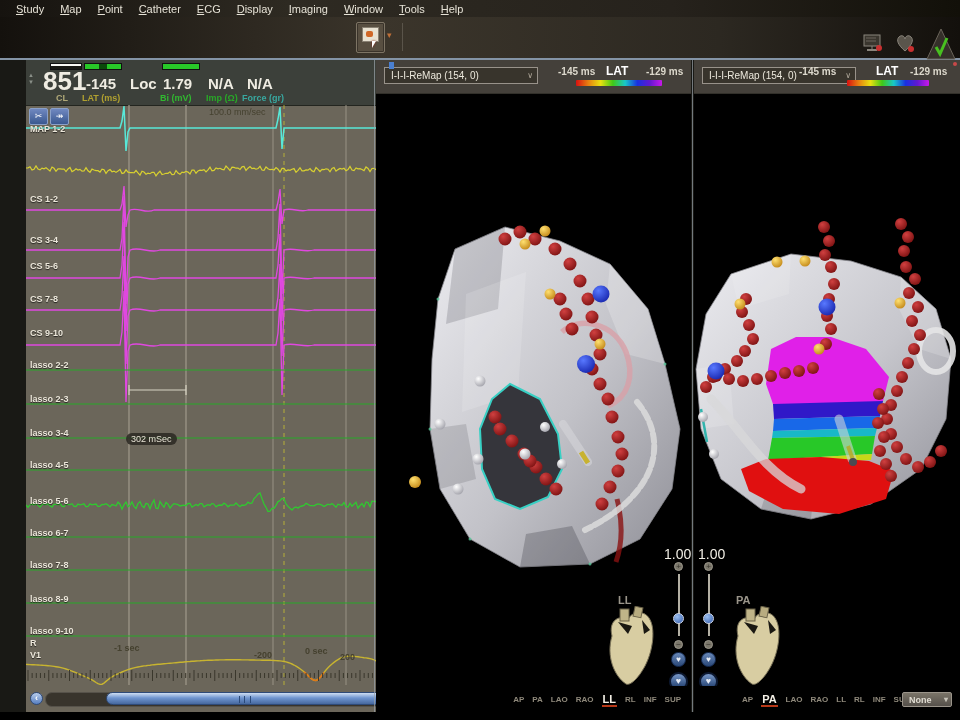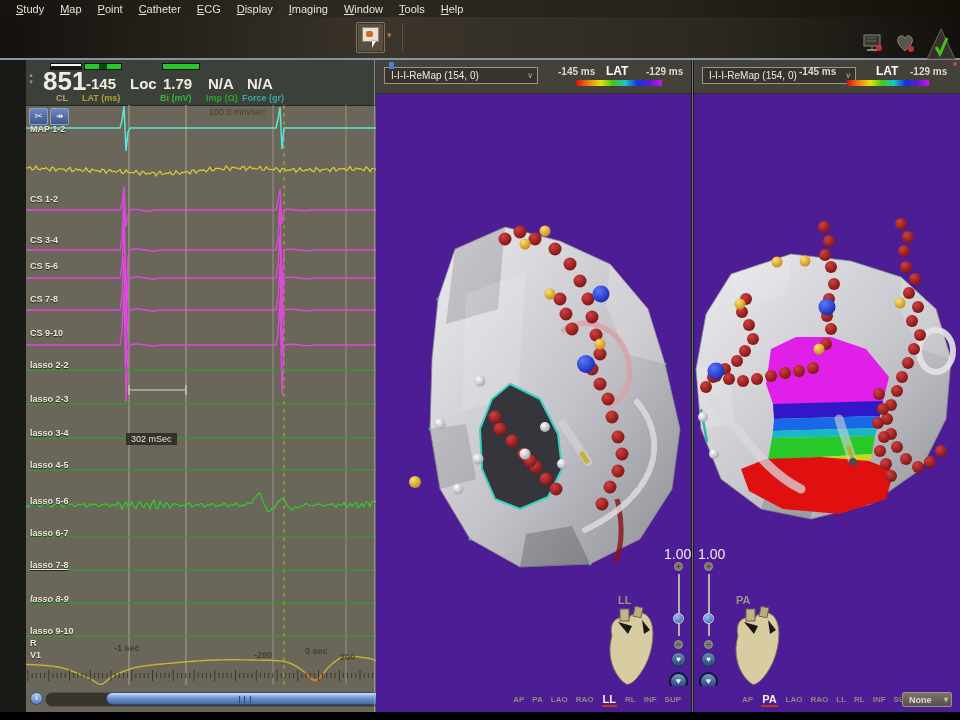--- a/index.html
+++ b/index.html
@@ -33,38 +33,38 @@
   .hv{position:absolute;color:#efece2;font-weight:bold;}
   .hl{position:absolute;font-size:9px;font-weight:bold;}
   .hbar{position:absolute;top:3px;height:5px;border:1px solid #111;}
   .spinner{position:absolute;left:2px;top:12px;color:#8a9088;font-size:6px;line-height:7px;text-align:center;}
   .sigarea{position:absolute;left:0;top:45px;width:374px;height:585px;overflow:hidden;}
   .chlabel{position:absolute;left:4px;font-size:9px;font-weight:bold;color:#ece7da;
     text-shadow:0 1px 1px rgba(0,0,0,.65);z-index:5;}
   .timelabel{position:absolute;font-size:9px;font-weight:bold;color:#45412f;z-index:5;}
   .sweep{position:absolute;left:183px;top:47px;font-size:9px;font-weight:normal;color:#45412f;z-index:6;}
   .caliper-label{position:absolute;left:100px;top:373px;font-size:9px;color:#e8e4d6;
-    background:rgba(42,40,34,.85);padding:1px 5px;z-index:6;}
+    background:rgba(42,40,34,.85);padding:1px 5px;z-index:6;border-radius:6px;}
   .tool-btn{position:absolute;width:17px;height:15px;border-radius:2px;z-index:7;
     background:linear-gradient(#7088c0,#3a5890);border:1px solid #8aa0c8;color:#fff;
     font-size:9px;line-height:14px;text-align:center;}
   .blue-dot{position:absolute;left:363px;top:2px;width:5px;height:7px;background:#4a7fd0;z-index:8;}
   .scrollrow{position:absolute;left:0;top:630px;width:374px;height:18px;}
   .scr-track{position:absolute;left:19px;top:2px;width:336px;height:13px;background:#38342c;
     border:1px solid #56524a;border-radius:7px;}
   .scr-thumb{position:absolute;left:80px;top:2px;width:276px;height:13px;border-radius:7px;
     background:linear-gradient(#cfdef2,#6f95d0 45%,#46689e);border:1px solid #2e4a78;box-sizing:border-box;}
   .scr-grip{position:absolute;left:50%;top:3px;width:10px;height:7px;margin-left:-5px;
     border-left:1px solid #2a4a7a;border-right:1px solid #2a4a7a;}
   .scr-grip:before{content:"";position:absolute;left:4px;top:0;width:1px;height:7px;background:#2a4a7a;}
   .scr-arrow{position:absolute;top:2px;width:13px;height:13px;border-radius:50%;
     background:linear-gradient(#b8cdec,#567ec0);border:1px solid #2e4a78;box-sizing:border-box;
     color:#fff;font-size:9px;line-height:11px;text-align:center;font-weight:bold;}
   
-  .map-panel{position:absolute;top:0;height:652px;background:#4c1d95;}
+  .map-panel{position:absolute;top:0;height:652px;background:#000000;}
   .map-header{position:absolute;left:0;top:0;right:0;height:33px;background:#44403a;
     border-bottom:1px solid #32302a;}
   .map-select{position:absolute;left:8px;top:7px;width:154px;height:17px;background:#38342c;
     border:1px solid #98928a;color:#ece8dc;font-size:10px;line-height:16px;padding-left:6px;
     box-sizing:border-box;}
   .map-select .chev{position:absolute;right:4px;top:0;color:#b0a89a;font-size:8px;}
   .scale-min,.scale-max{position:absolute;top:6px;font-size:10px;color:#dcd8cc;font-weight:bold;}
   .scale-name{position:absolute;top:4px;font-size:12px;color:#fff;font-weight:bold;}
   .lat-bar{position:absolute;top:20px;height:6px;border-radius:1px;}
   .maparea{position:absolute;left:0;top:34px;right:0;height:592px;overflow:hidden;}
@@ -293,22 +293,22 @@
         <div class="chlabel" style="top:130px;">CS 3-4</div>
         <div class="chlabel" style="top:156px;">CS 5-6</div>
         <div class="chlabel" style="top:189px;">CS 7-8</div>
         <div class="chlabel" style="top:223px;">CS 9-10</div>
         <div class="chlabel" style="top:255px;">lasso 2-2</div>
         <div class="chlabel" style="top:289px;">lasso 2-3</div>
         <div class="chlabel" style="top:323px;">lasso 3-4</div>
         <div class="chlabel" style="top:355px;">lasso 4-5</div>
         <div class="chlabel" style="top:391px;">lasso 5-6</div>
         <div class="chlabel" style="top:423px;">lasso 6-7</div>
-        <div class="chlabel" style="top:455px;text-decoration:underline;">lasso 7-8</div>
-        <div class="chlabel" style="top:489px;font-style:italic;">lasso 8-9</div>
+        <div class="chlabel" style="top:455px;">lasso 7-8</div>
+        <div class="chlabel" style="top:489px;">lasso 8-9</div>
         <div class="chlabel" style="top:521px;">lasso 9-10</div>
         <div class="chlabel" style="top:533px;">R</div>
         <div class="chlabel" style="top:545px;">V1</div>
         
         <div class="timelabel" style="left:88px;top:538px;">-1 sec</div>
         <div class="timelabel" style="left:228px;top:545px;">-200</div>
         <div class="timelabel" style="left:279px;top:541px;">0 sec</div>
         <div class="timelabel" style="left:314px;top:547px;">200</div>
       </div>
 

